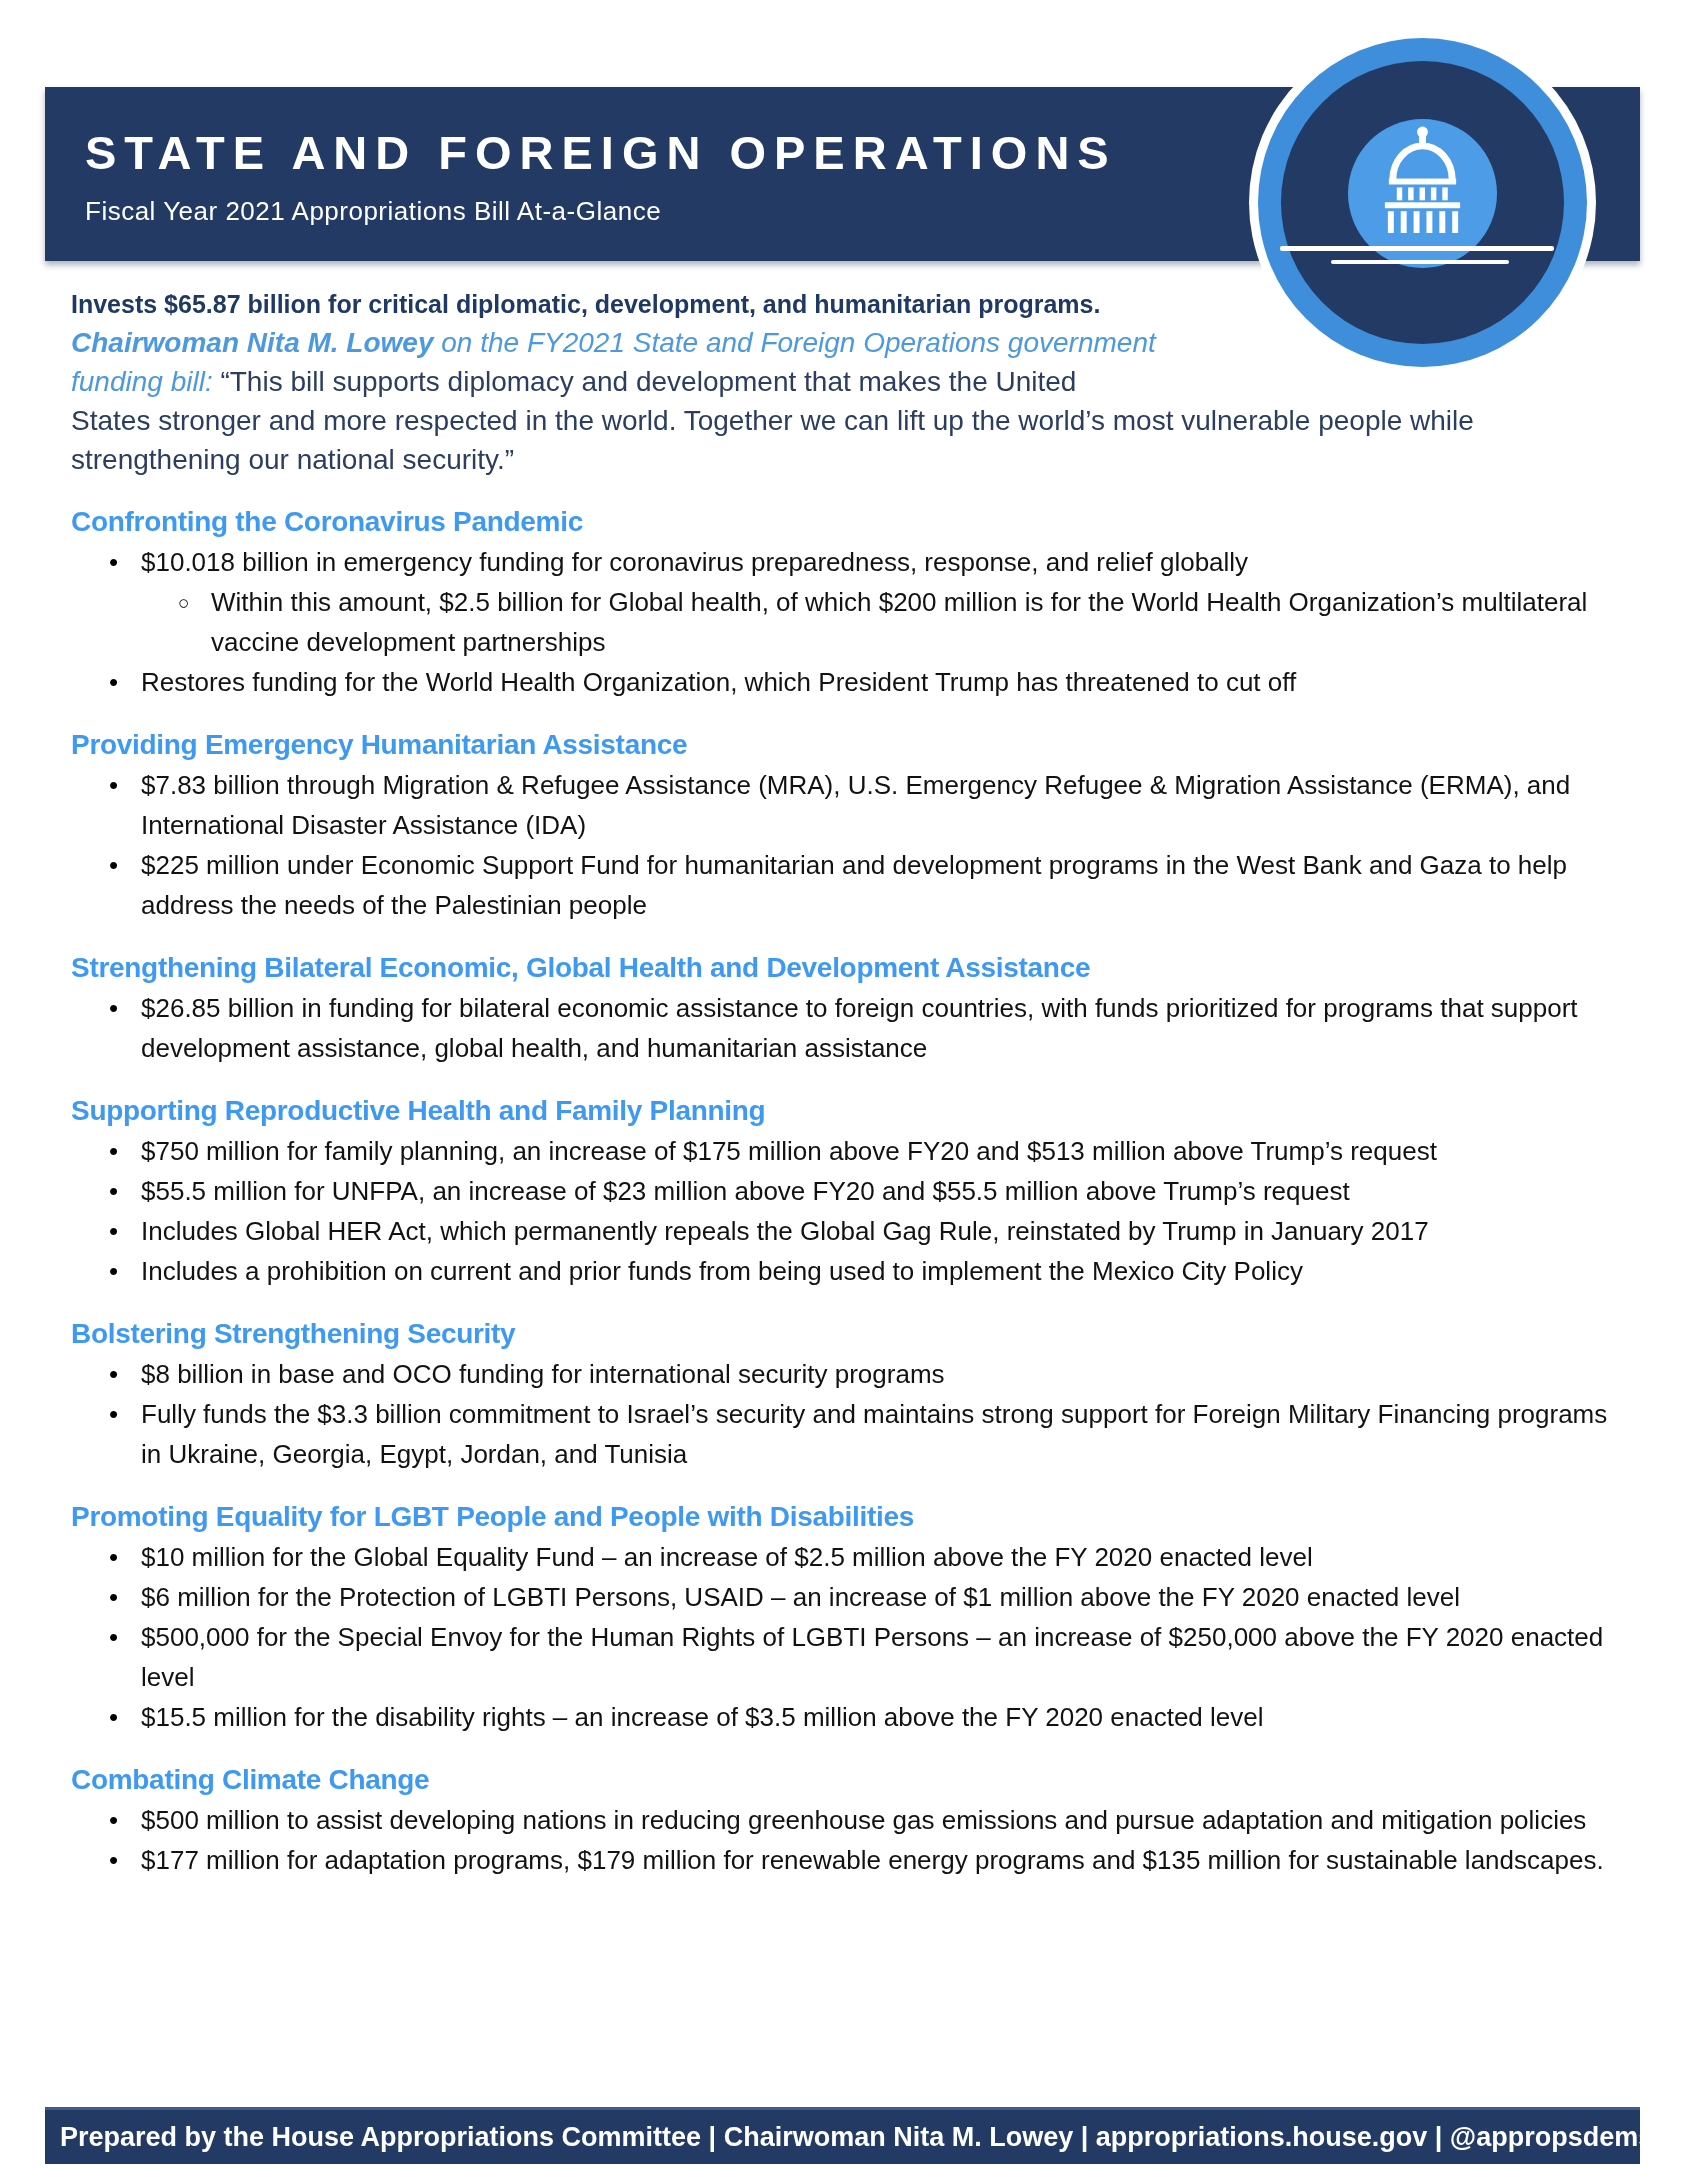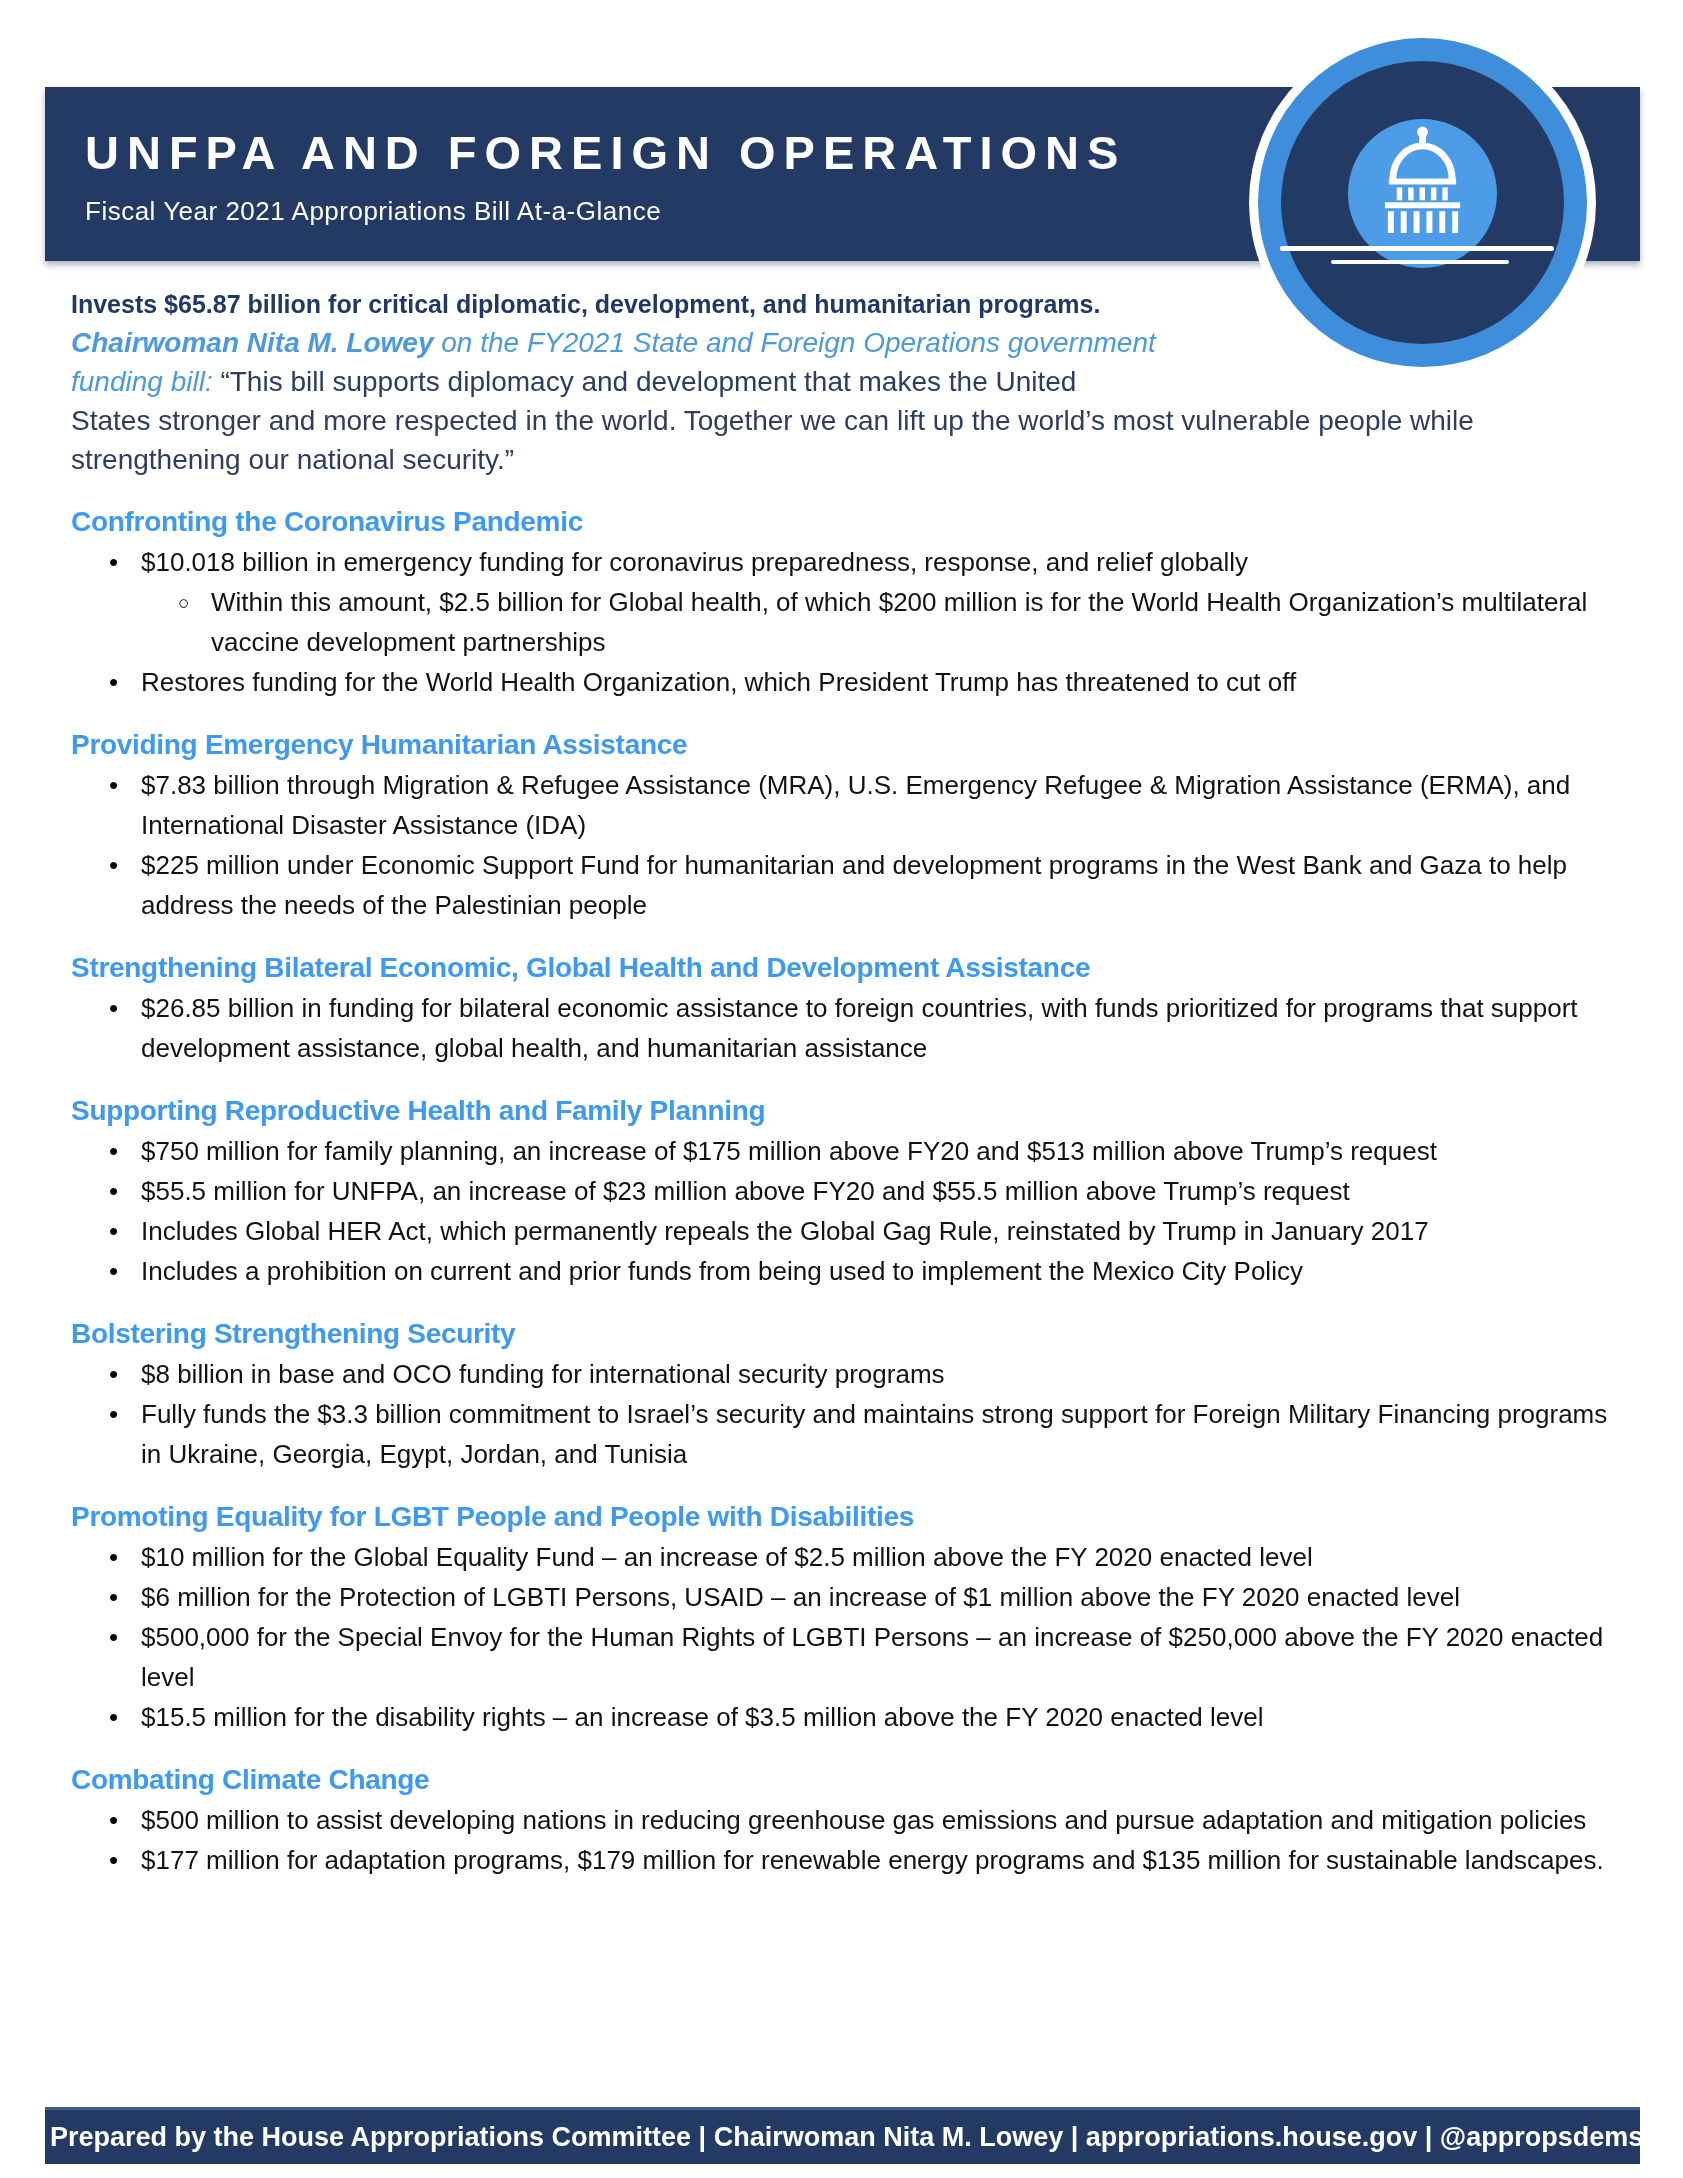--- a/index.html
+++ b/index.html
@@ -89,29 +89,29 @@
   
   .footer {
     position: absolute;
     left: 45px; right: 43px; bottom: 14px; height: 57px;
     background: #223a64;
     border-top: 3px solid #46598b;
     color: #ffffff;
     font-size: 27px;
     font-weight: 600;
     line-height: 54px;
-    padding-left: 5px;
+    padding-left: 15px;
     white-space: nowrap;
   }
 </style>
 </head>
 <body>
 
 <div class="banner">
-  <div class="banner-title">UNFPA AND FOREIGN OPERATIONS</div>
+  <div class="banner-title">STATE AND FOREIGN OPERATIONS</div>
   <div class="banner-subtitle">Fiscal Year 2021 Appropriations Bill At-a-Glance</div>
 </div>
 
 <div class="logo">
   <div class="ring-white"></div>
   <div class="ring-blue"></div>
   <div class="disc-navy"></div>
   <div class="inner-blue"></div>
   <svg class="capitol" viewBox="0 0 96 120" xmlns="http://www.w3.org/2000/svg">
     <circle cx="48" cy="9" r="5.5" fill="#ffffff"></circle>

